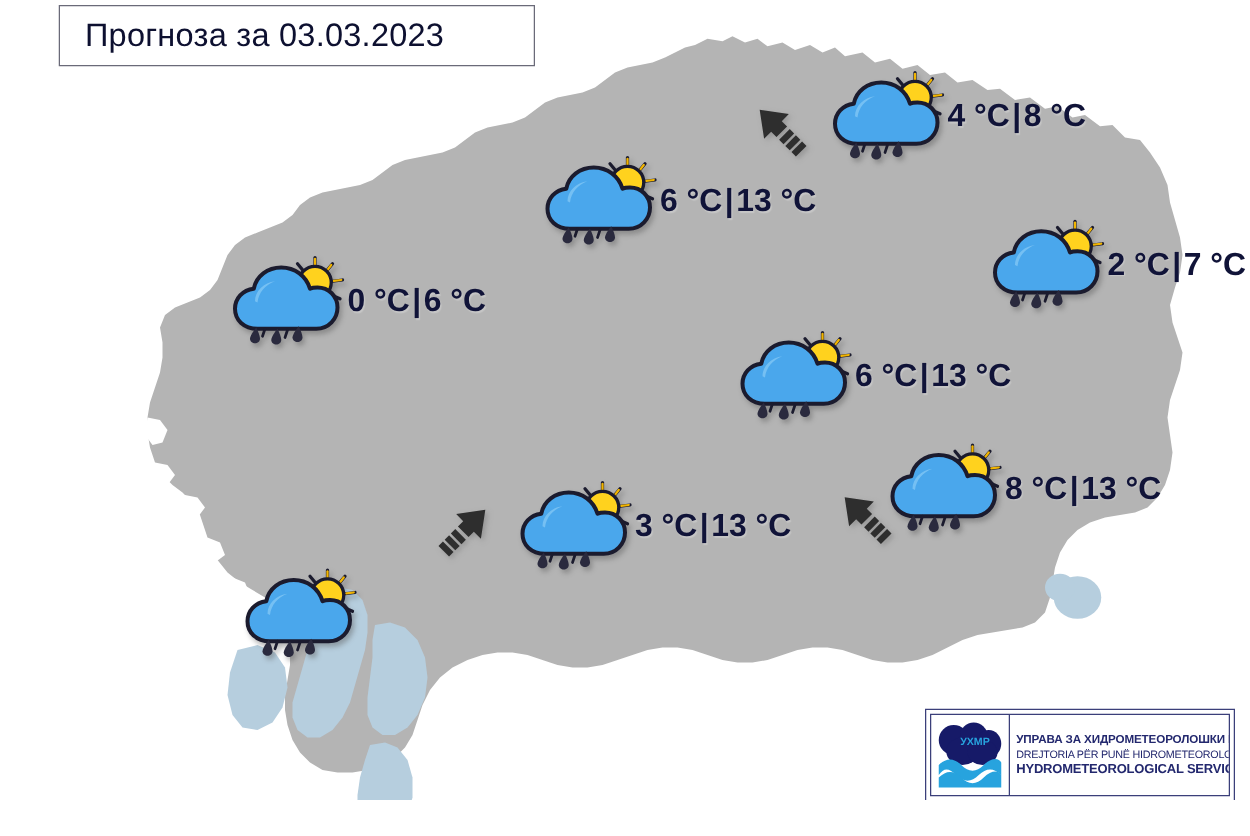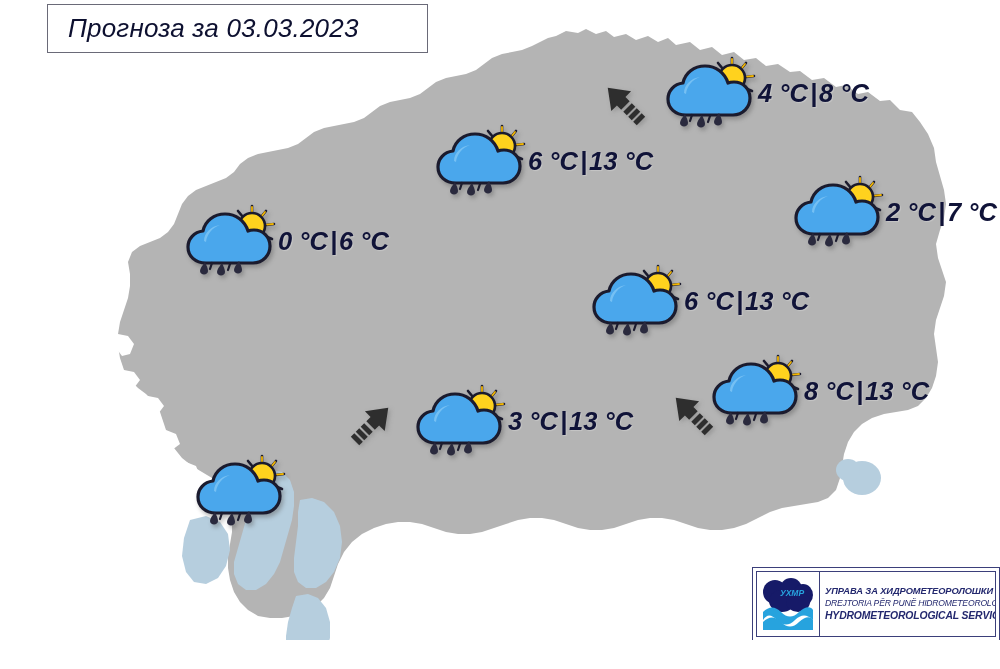--- a/index.html
+++ b/index.html
@@ -9,21 +9,20 @@
     background:#ffffff;
     font-family:"Liberation Sans","DejaVu Sans",sans-serif;
     overflow:hidden;
     position:relative;
   }
   #stage{
     position:relative;
     width:1000px;height:640px;
     background:#fef9c3;
     overflow:hidden;
-    font-style:italic;
   }
 
   
   #map-layer{
     position:absolute;left:0;top:0;width:1000px;height:669px;
   }
 
   
   .title-box{
     position:absolute;
@@ -85,21 +84,20 @@
   
   .logo-box{
     position:absolute;
     left:740px;top:567px;
     width:248px;height:74px;
     background:#ffffff;
     border:1.5px solid #3b3f7a;
     padding:3px;
     box-sizing:border-box;
     z-index:45;
-    margin-left:12px;
   }
   .logo-inner{
     width:100%;height:100%;
     border:1px solid #3b3f7a;
     box-sizing:border-box;
     display:flex;align-items:stretch;
     background:#fff;
   }
   .logo-mark{
     width:62px;

